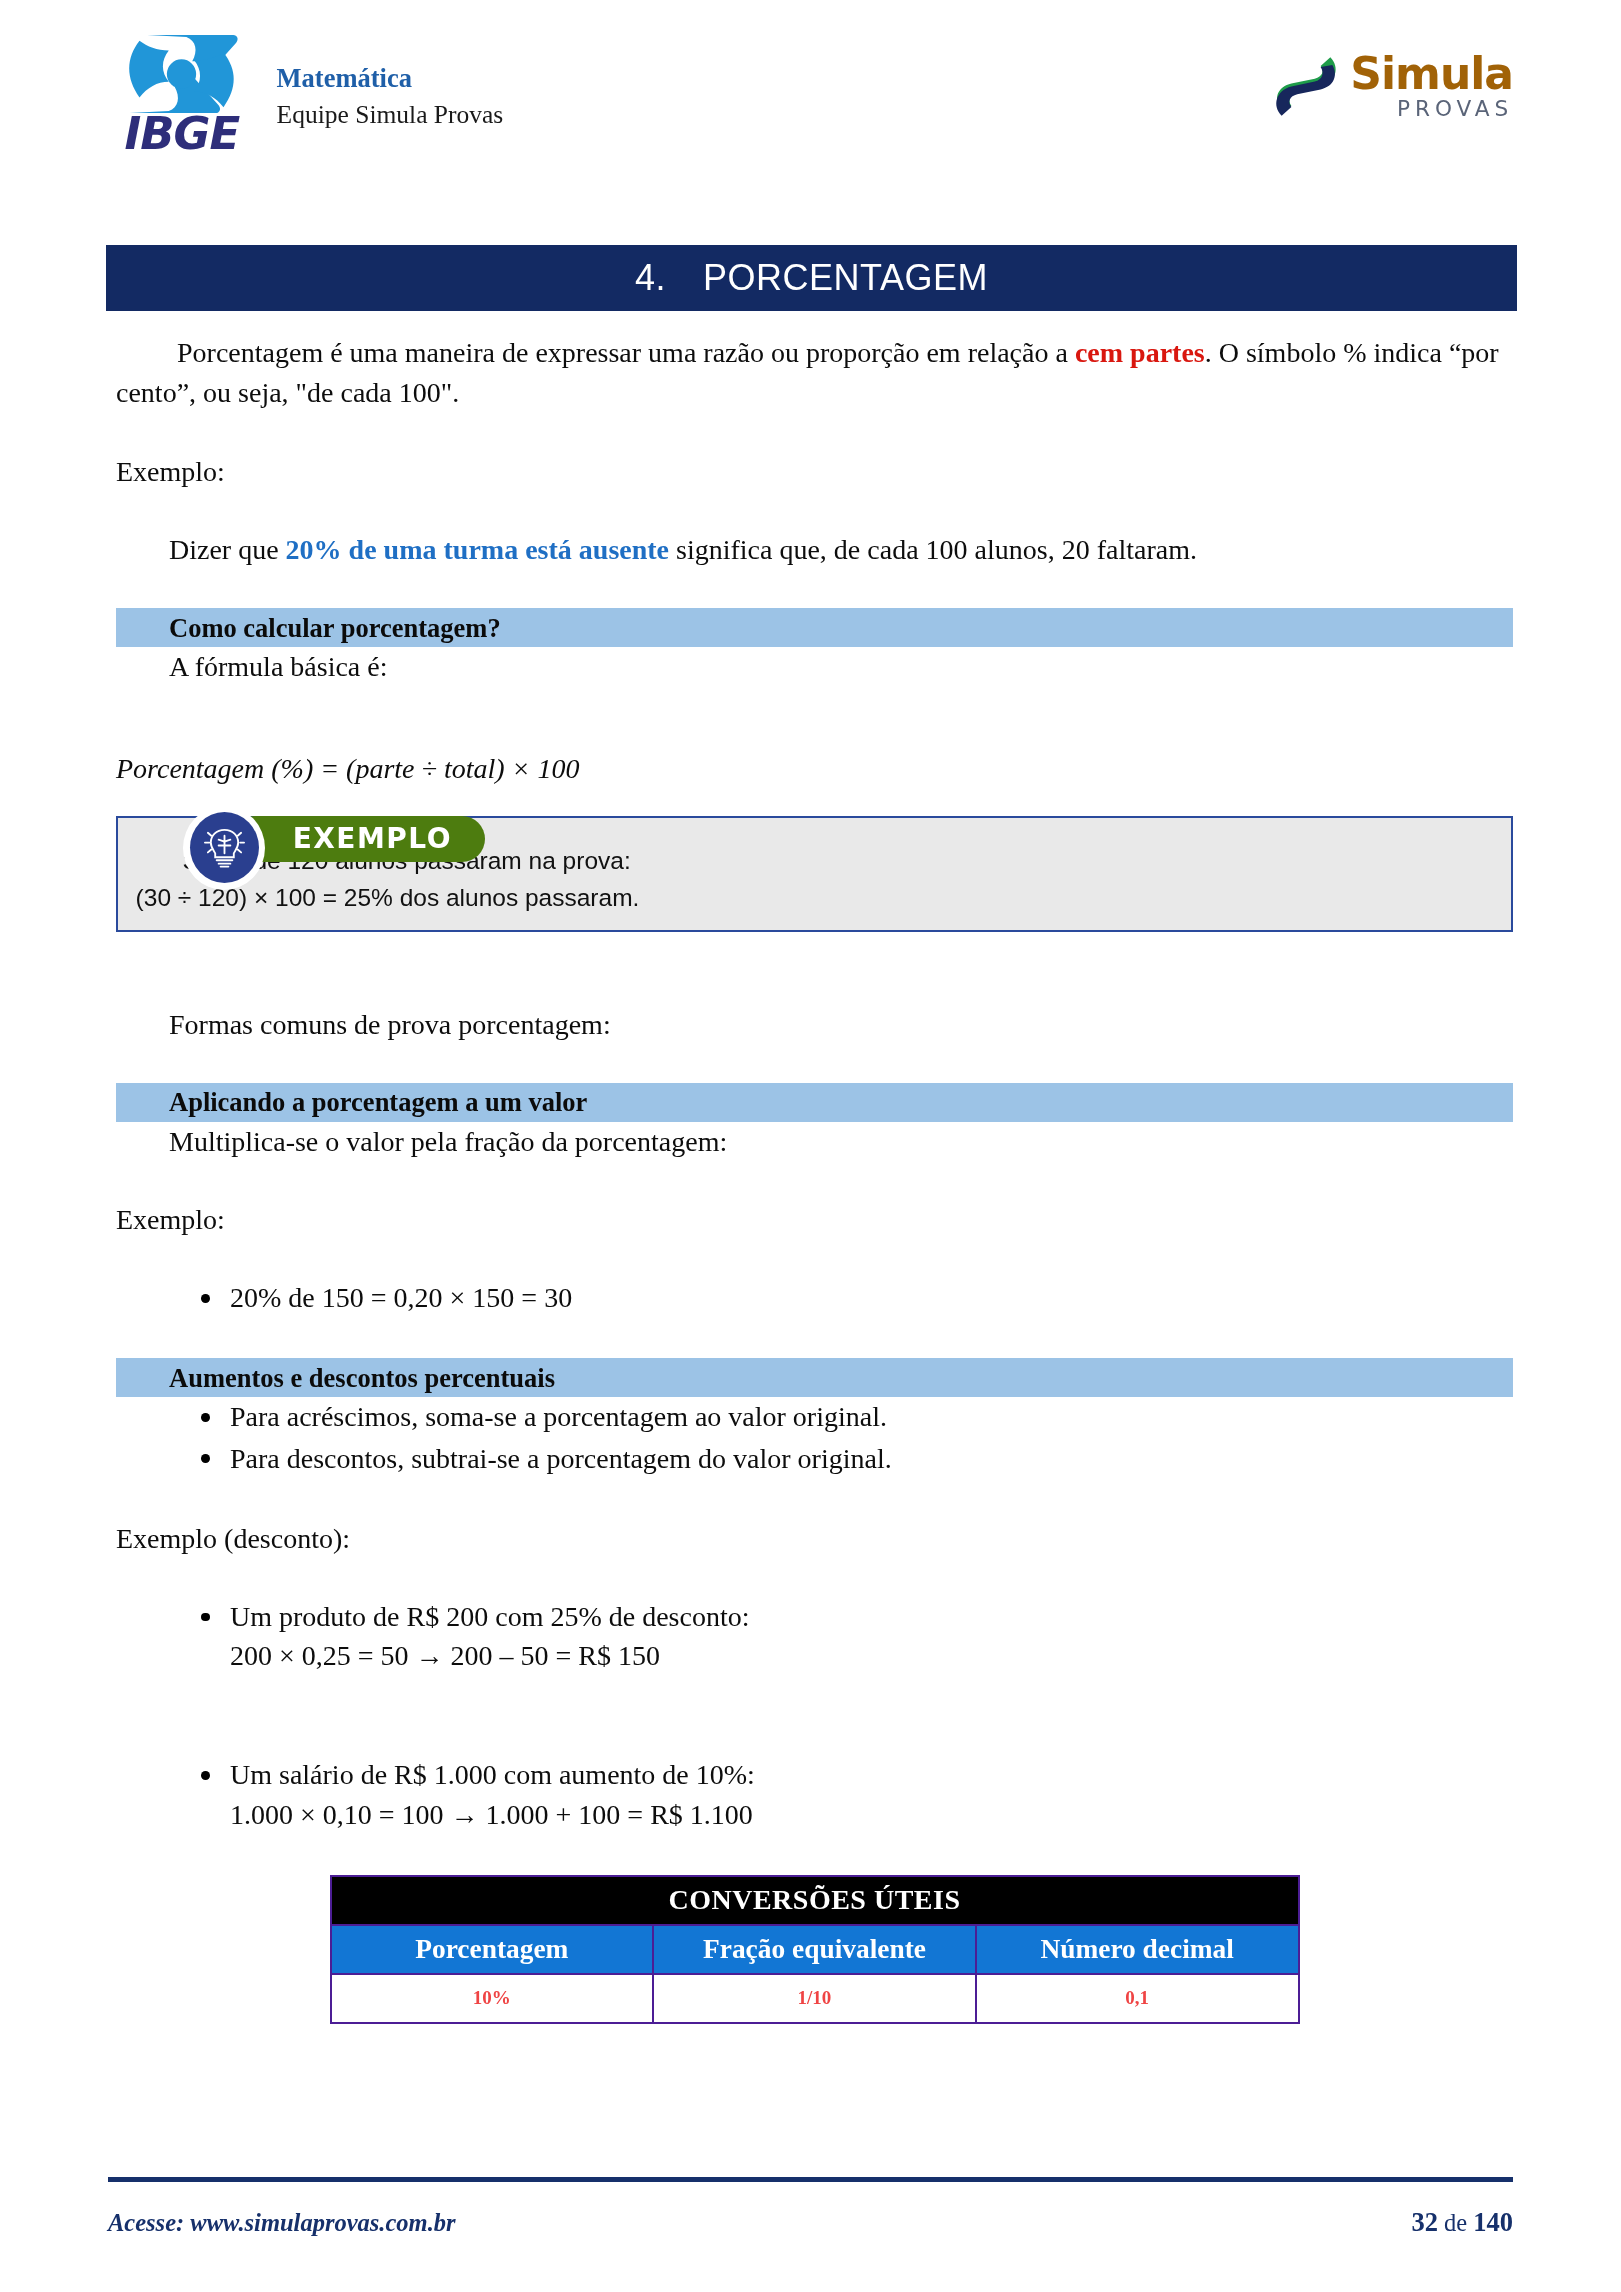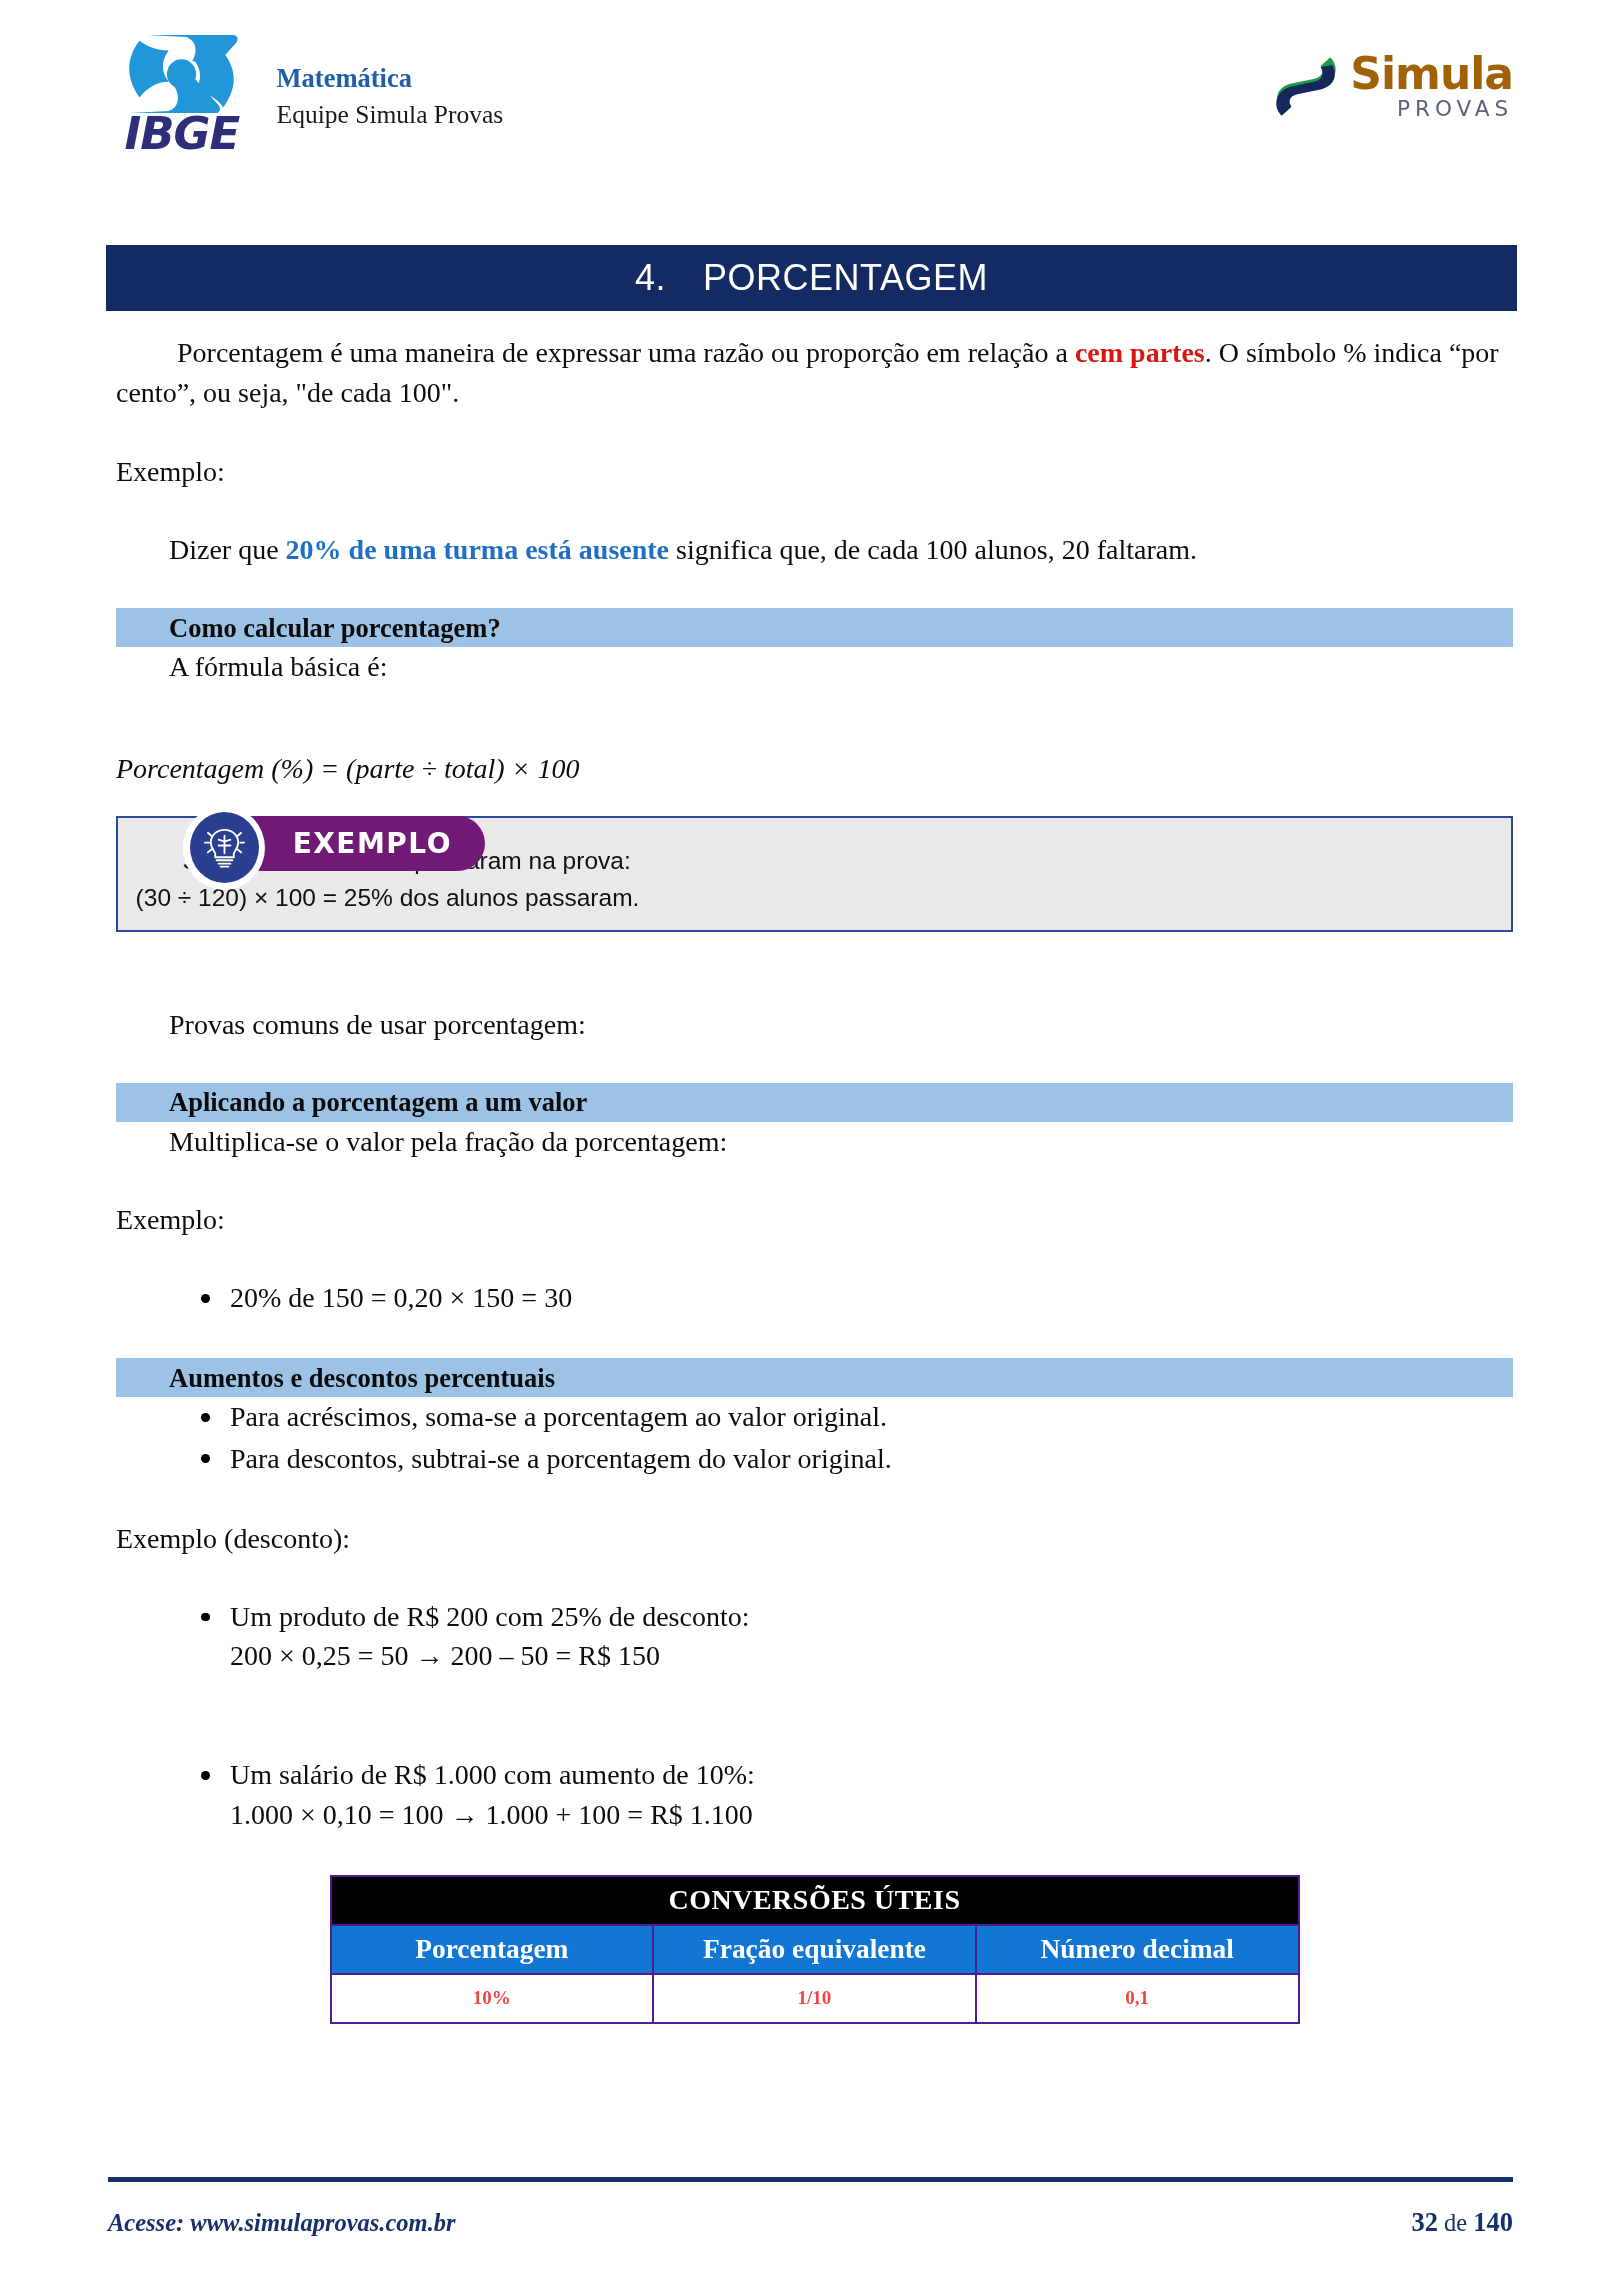--- a/index.html
+++ b/index.html
@@ -197,23 +197,23 @@
     border: 2.9px solid #2a4a9c;
     background: #e9e9e9;
     height: 116px;
     margin-top: 31px;
     padding: 25.5px 0 0 0;
   }
   .exemplo-badge {
     position: absolute;
     top: 0;
     left: 116px;
-    height: 55px;
+    height: 46px;
     min-width: 253px;
-    background: #701a75;
+    background: #4d7c0f;
     border-radius: 30px;
     display: flex;
     align-items: center;
     justify-content: flex-end;
     padding-right: 33px;
     z-index: 2;
   }
   .exemplo-badge-text {
     font-family: "DejaVu Sans", sans-serif;
     font-weight: bold;
@@ -437,21 +437,21 @@
       <div class="exemplo-box">
         <div class="exemplo-text">
           <div class="l1">Se 30 de 120 alunos passaram na prova:</div>
           <div class="l2">(30 ÷ 120) × 100 = 25% dos alunos passaram.</div>
         </div>
       </div>
     </div>
 
     <div class="spacer-xl"></div>
 
-    <p class="sub-line">Provas comuns de usar porcentagem:</p>
+    <p class="sub-line">Formas comuns de prova porcentagem:</p>
 
     <div class="spacer-md"></div>
 
     <div class="section-bar">
       <span class="section-bar-text">Aplicando a porcentagem a um valor</span>
     </div>
     <p class="sub-line">Multiplica-se o valor pela fração da porcentagem:</p>
 
     <div class="spacer-md"></div>
 

